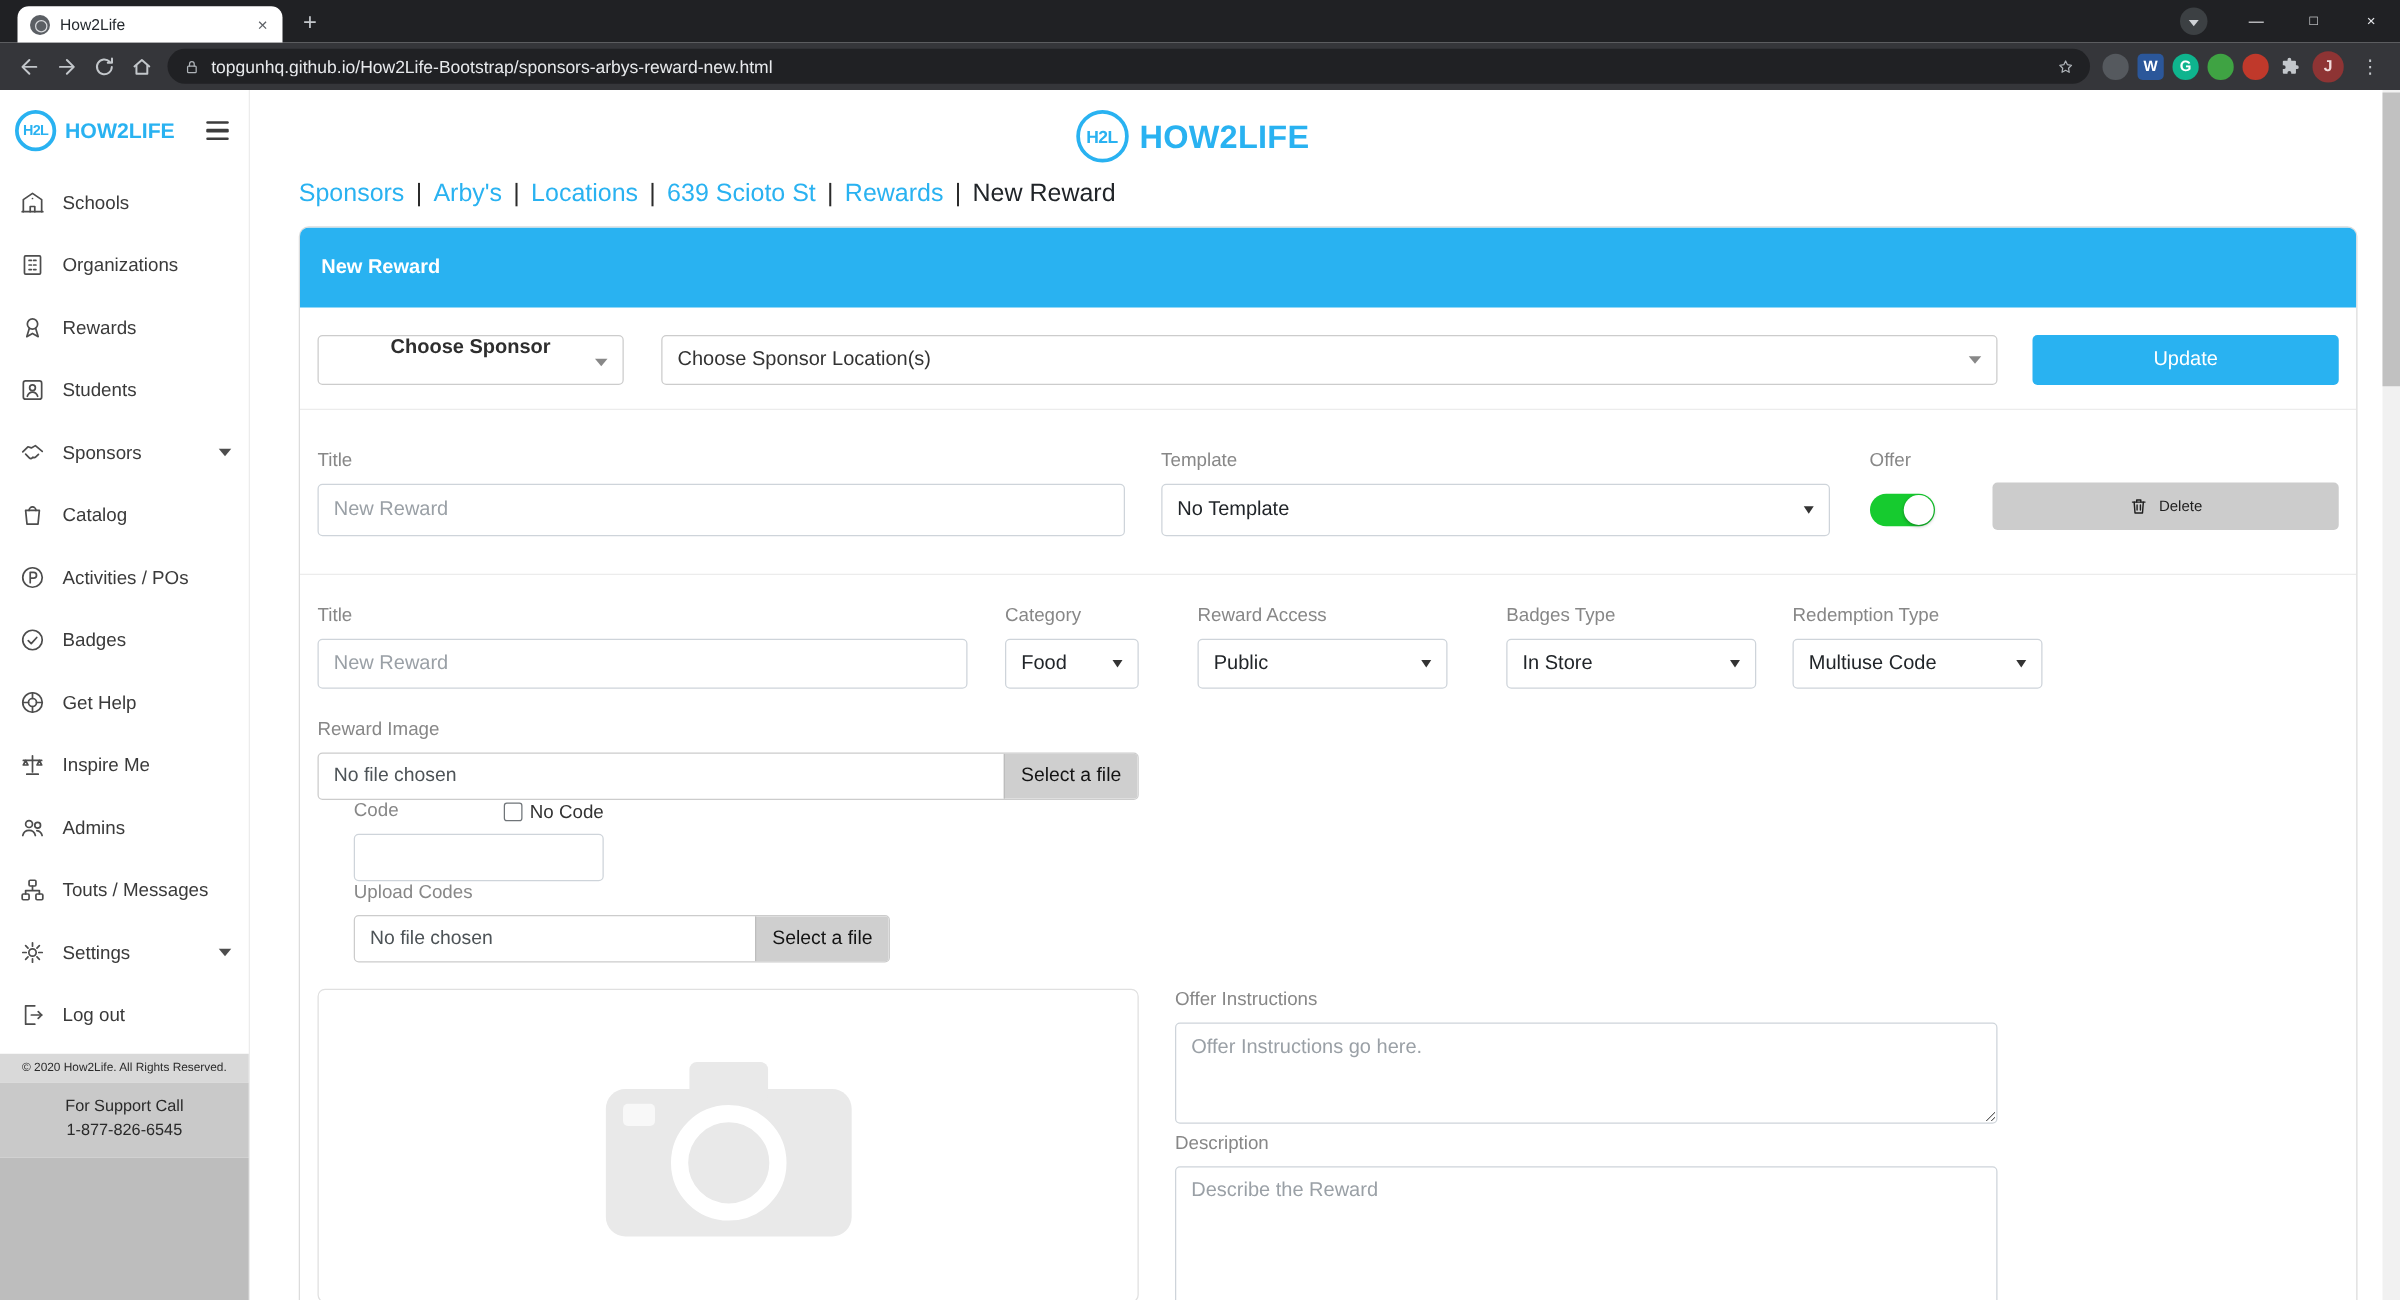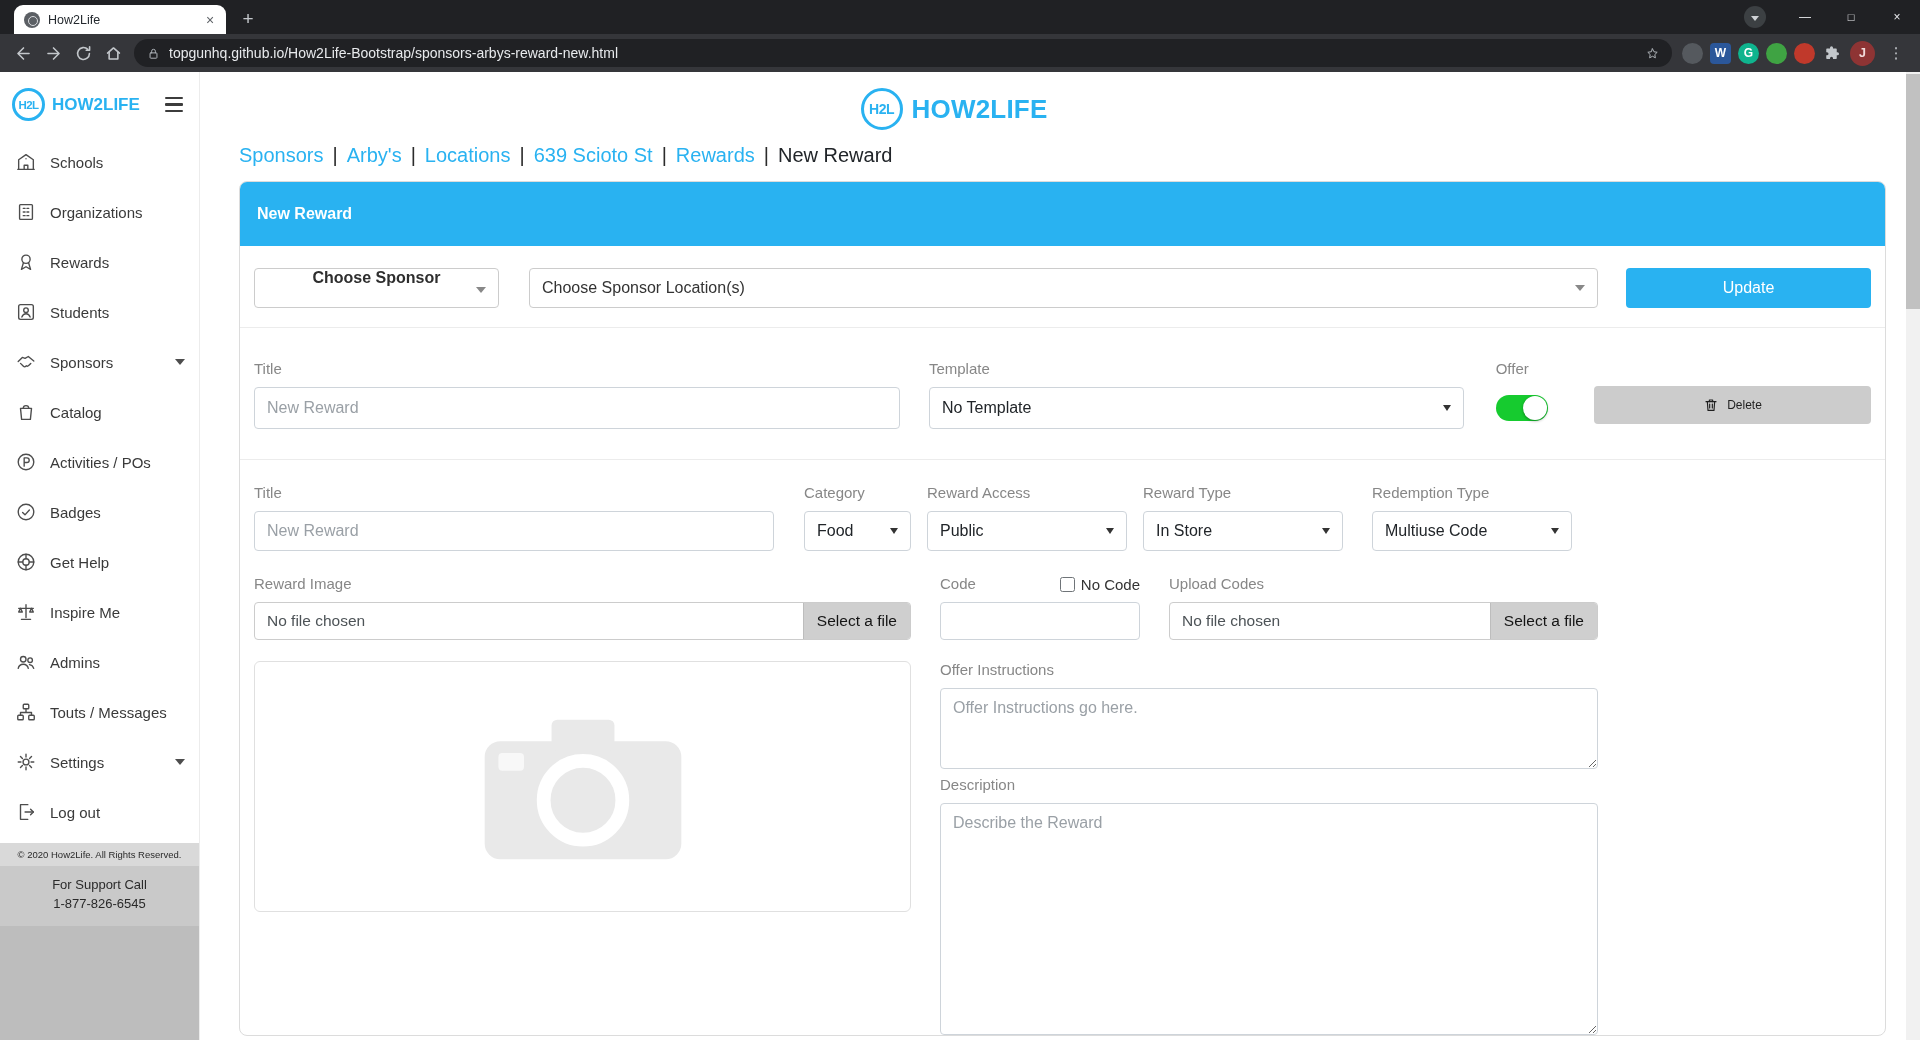--- a/index.html
+++ b/index.html
@@ -100,25 +100,25 @@
   .col-status { width:100px; margin-left:32px; }
   .toggle { width:52px; height:26px; border-radius:13px; background:#16cb2f; position:relative; margin-top:8px; cursor:pointer; }
   .toggle .knob { position:absolute; right:1px; top:1px; width:24px; height:24px; border-radius:50%; background:#fff; box-shadow:0 1px 3px rgba(0,0,0,0.35); }
   .col-delete { margin-left:auto; padding-top:26px; }
   .btn-delete { width:277px; height:38px; background:#ccc; color:#1f1f1f; font-size:12px; }
   .btn-delete svg { width:16px; height:16px; stroke:#1f1f1f; fill:none; stroke-width:1.7; stroke-linecap:round; stroke-linejoin:round; }
 
   .row-details { padding-top:24px; }
   .col-title3 { width:520px; }
   .col-category { width:107px; margin-left:30px; }
-  .col-access, .col-rtype { width:200px; margin-left:16px; }
+  .col-access, .col-rtype { width:200px; margin-left:47px; }
   .col-redemption { width:200px; margin-left:29px; }
   .row-details .input, .row-details .nsel { height:40px; }
 
-  .row-files { padding-top:24px; }
+  .row-files { padding-top:24px;flex-direction:column; }
   .col-imgfile { width:657px; }
   .col-code { width:200px; margin-left:29px; }
   .col-upload { width:429px; margin-left:29px; }
   .file { display:flex; align-items:stretch; height:38px; border:1px solid #ccc; border-radius:4px; background:#fff; overflow:hidden; }
   .file-text { flex:1; display:flex; align-items:center; padding:0 12px; color:#4d5357; font-size:15.5px; white-space:nowrap; overflow:hidden; }
   .file-btn { background:#cfcfcf; border-left:1px solid #bdbdbd; color:#141414; font-size:15.5px; display:flex; align-items:center; padding:0 13px; cursor:pointer; flex:none; }
   .label-split { display:flex; justify-content:space-between; align-items:flex-end; height:18px; margin-bottom:9px; }
   .cb-group { display:flex; align-items:center; gap:6px; }
   .checkbox { width:15px; height:15px; border:1.4px solid #6f7478; border-radius:2.5px; background:#fff; cursor:pointer; }
   .cb-label { color:#333; font-size:15px; }
@@ -429,21 +429,21 @@
               </div>
             </div>
             <div class="fcol col-access">
               <span class="flabel">Reward Access</span>
               <div class="nsel">
                 <span>Public</span>
                 <span class="caret dark"></span>
               </div>
             </div>
             <div class="fcol col-rtype">
-              <span class="flabel">Reward Type</span>
+              <span class="flabel">Badges Type</span>
               <div class="nsel">
                 <span>In Store</span>
                 <span class="caret dark"></span>
               </div>
             </div>
             <div class="fcol col-redemption">
               <span class="flabel">Redemption Type</span>
               <div class="nsel">
                 <span>Multiuse Code</span>
                 <span class="caret dark"></span>

